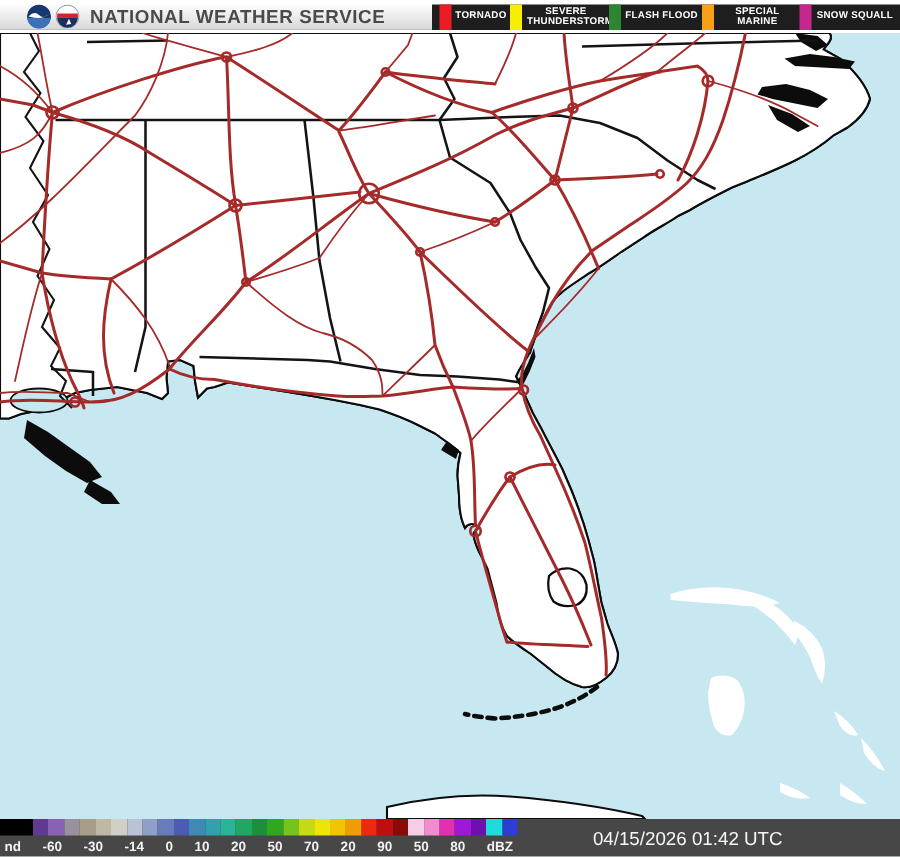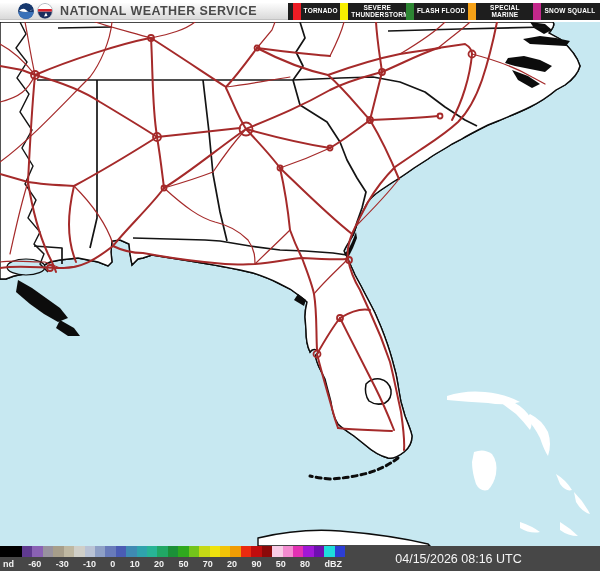--- a/index.html
+++ b/index.html
@@ -303,28 +303,28 @@
         <span class="seg" style="background: rgb(227, 48, 179);"></span>
         <span class="seg" style="background: rgb(160, 23, 215);"></span>
         <span class="seg" style="background: rgb(110, 15, 177);"></span>
         <span class="seg" style="background: rgb(30, 220, 220);"></span>
         <span class="seg" style="background: rgb(44, 62, 213);"></span>
       </div>
     <div class="ticks">
         <span>nd</span>
         <span>-60</span>
         <span>-30</span>
-        <span>-10</span>
+        <span>-14</span>
         <span>0</span>
         <span>10</span>
         <span>20</span>
         <span>50</span>
         <span>70</span>
         <span>20</span>
         <span>90</span>
         <span>50</span>
         <span>80</span>
         <span>dBZ</span>
       </div>
-    <div class="stamp">04/15/2026 08:16 UTC</div>
+    <div class="stamp">04/15/2026 01:42 UTC</div>
   </div>
 
 </div>
 
 </body></html>

